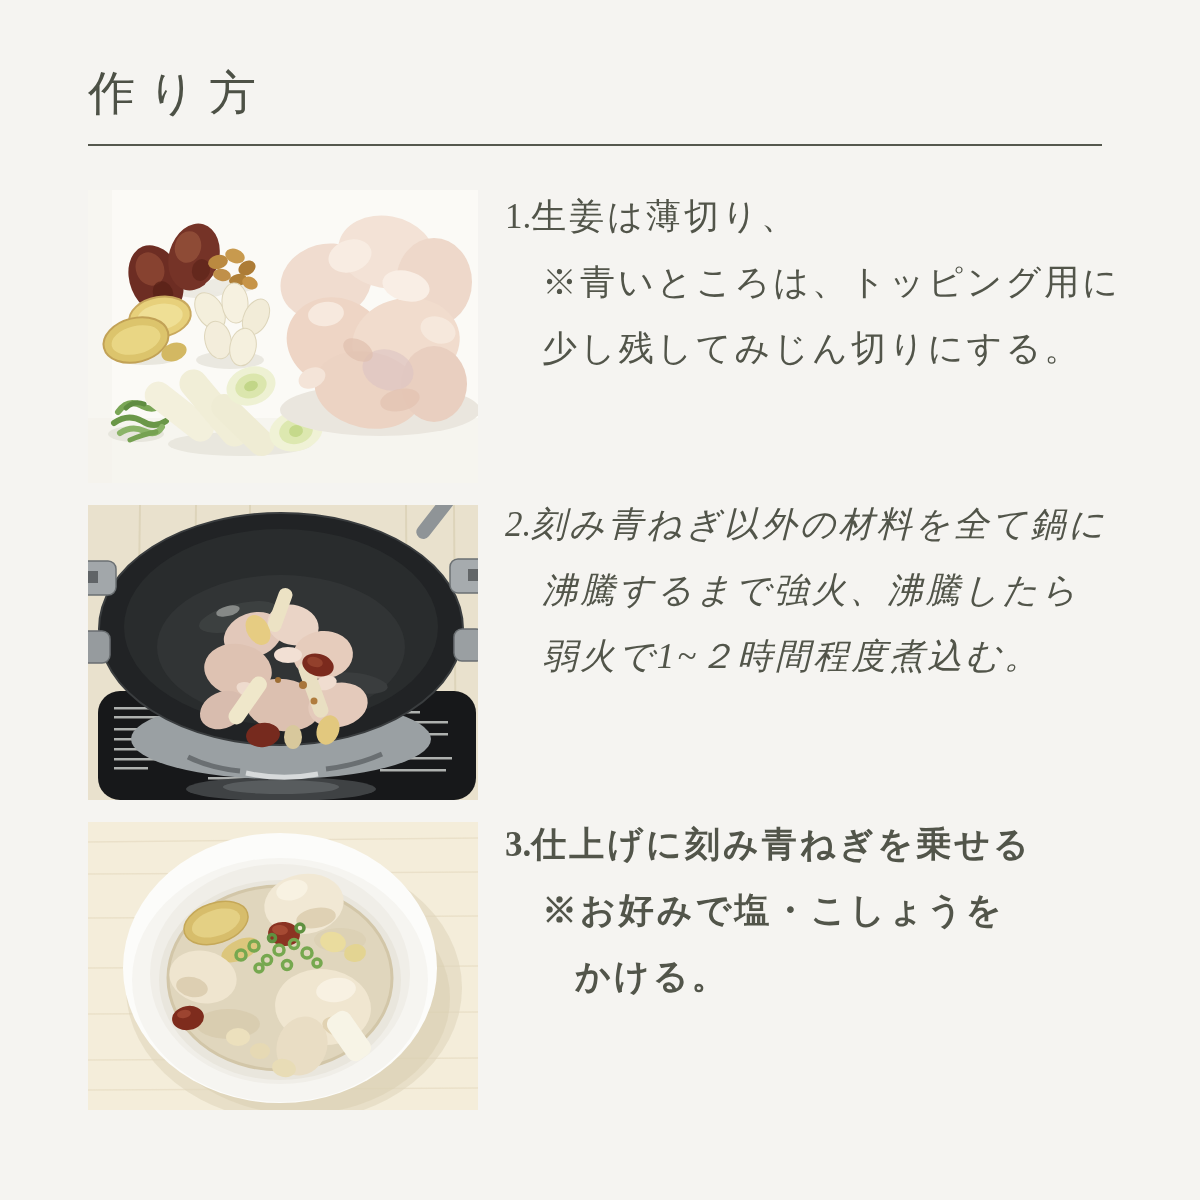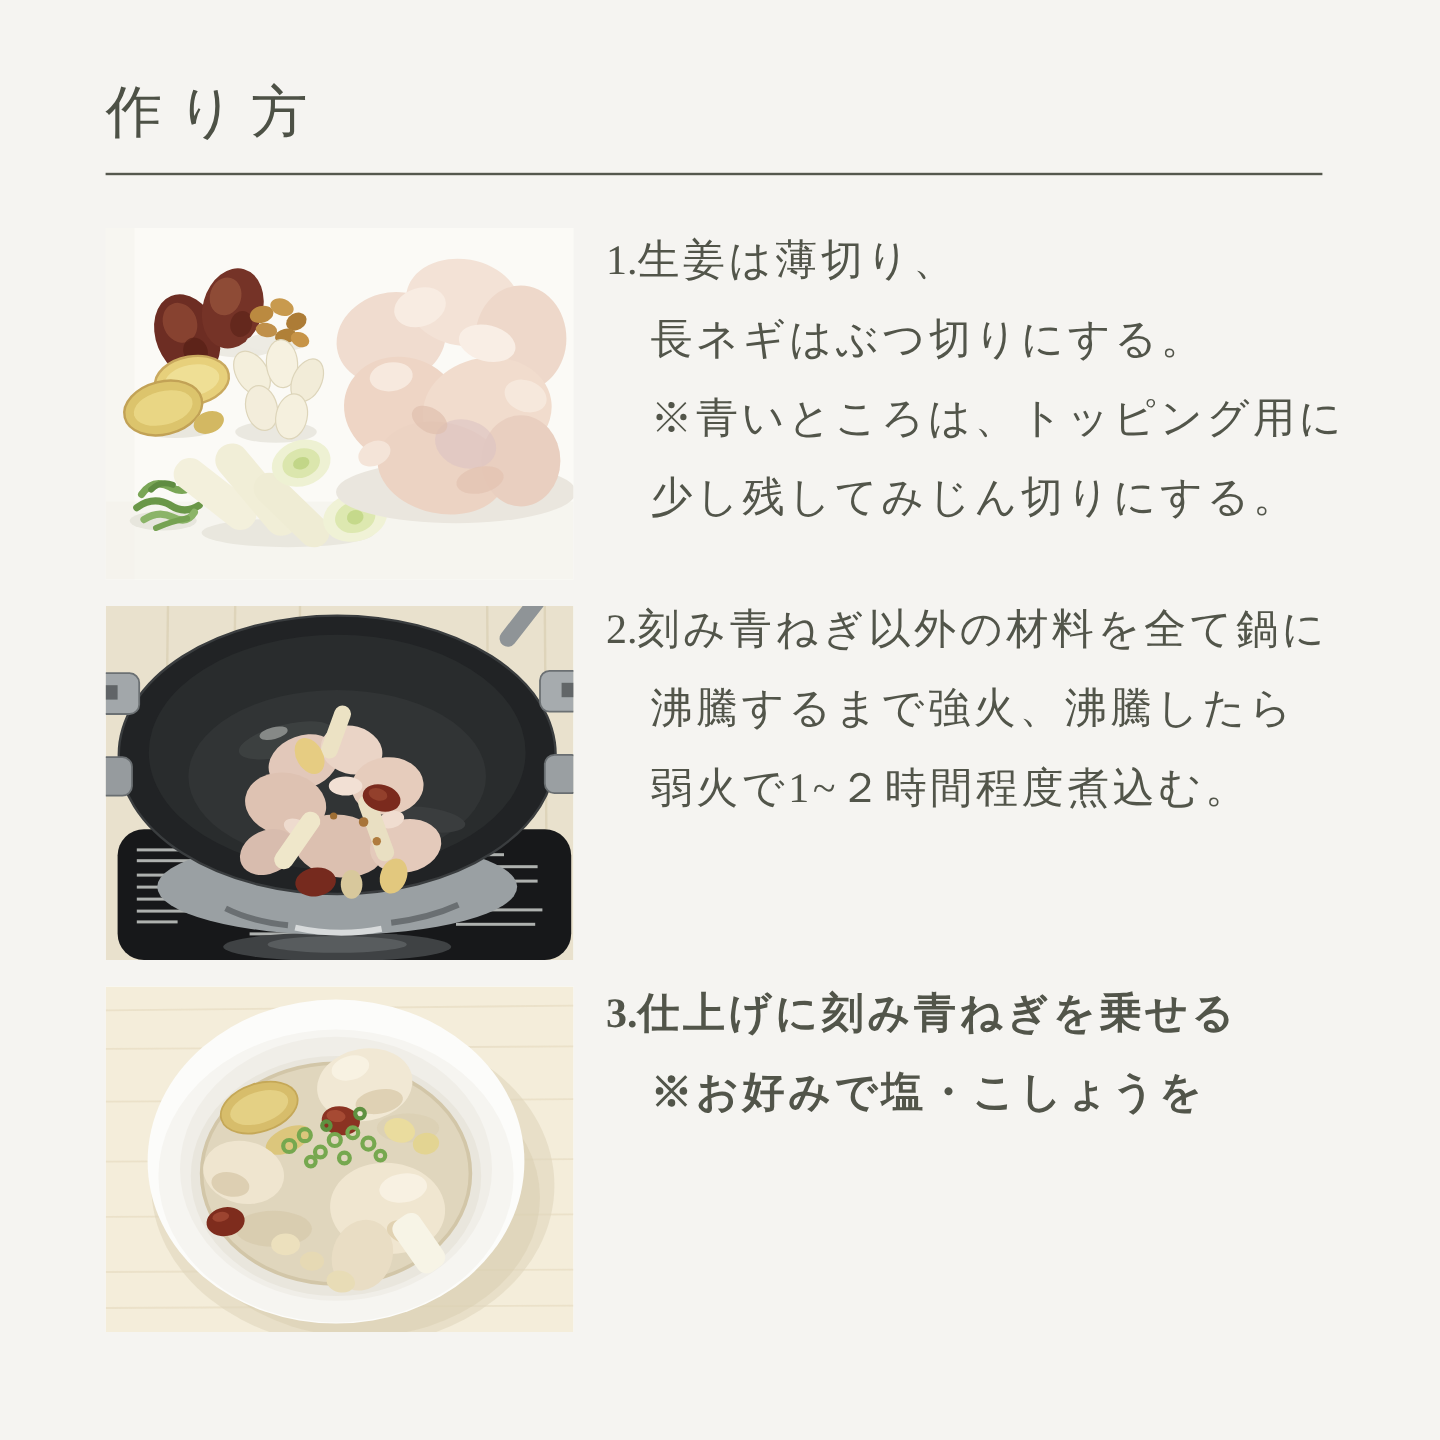--- a/index.html
+++ b/index.html
@@ -26,21 +26,21 @@
   }
   .photo svg{display:block;width:100%;height:100%;}
   .photo1{top:190px;height:293px;}
   .photo2{top:505px;height:295px;}
   .photo3{top:822px;height:288px;}
   .step{
     position:absolute;left:505px;width:650px;
     font-size:35px;line-height:66px;letter-spacing:3px;
   }
   .step1{top:184px;}
-  .step2{top:492px;}
+  .step2{top:492px;font-style:italic;}
   .step3{top:812px;font-weight:bold;}
   .num{display:inline-block;min-width:23px;letter-spacing:0;}
   .cont{padding-left:37px;}
   .indent2{padding-left:70px;}
   .note{font-size:27px;line-height:58px;letter-spacing:1.5px;padding-left:40px;}
 </style>
 </head>
 <body>
 
 <div class="page">
@@ -297,29 +297,29 @@
           <circle cx="199" cy="143" r="4.5"></circle>
           <circle cx="212" cy="106" r="4" stroke="#5f9140"></circle>
           <circle cx="184" cy="116" r="3.5" stroke="#5f9140"></circle>
         </g>
       </g>
     </svg>
   </div>
 
   <div class="step step1">
     <div><span class="num">1.</span><span>生姜は薄切り、</span></div>
-    <div class="cont">長ネギはぶつ切りにする。</div>
     <div class="cont">※青いところは、トッピング用に</div>
     <div class="cont">少し残してみじん切りにする。</div>
   </div>
 
   <div class="step step2">
     <div><span class="num">2.</span><span>刻み青ねぎ以外の材料を全て鍋に</span></div>
     <div class="cont">沸騰するまで強火、沸騰したら</div>
     <div class="cont">弱火で1~２時間程度煮込む。</div>
   </div>
 
   <div class="step step3">
     <div><span class="num">3.</span><span>仕上げに刻み青ねぎを乗せる</span></div>
     <div class="cont">※お好みで塩・こしょうを</div>
+    <div class="cont indent2">かける。</div>
   </div>
 
 </div>
 
 </body></html>

